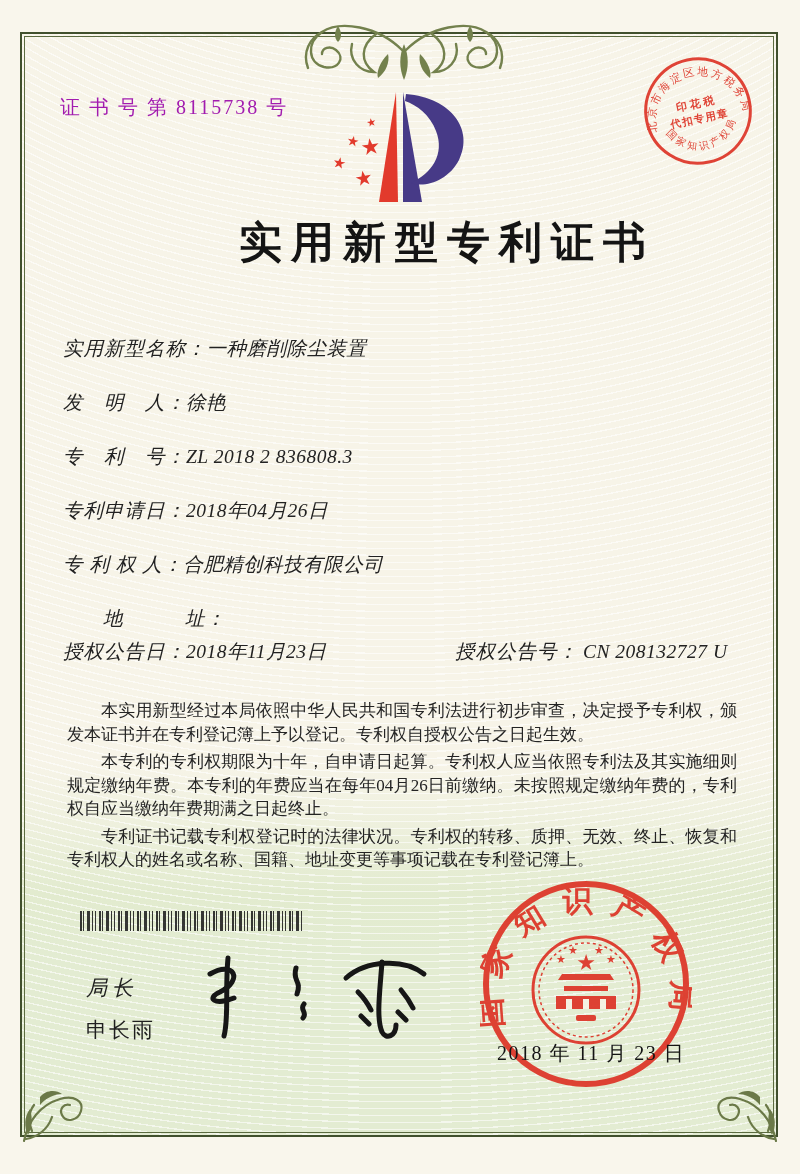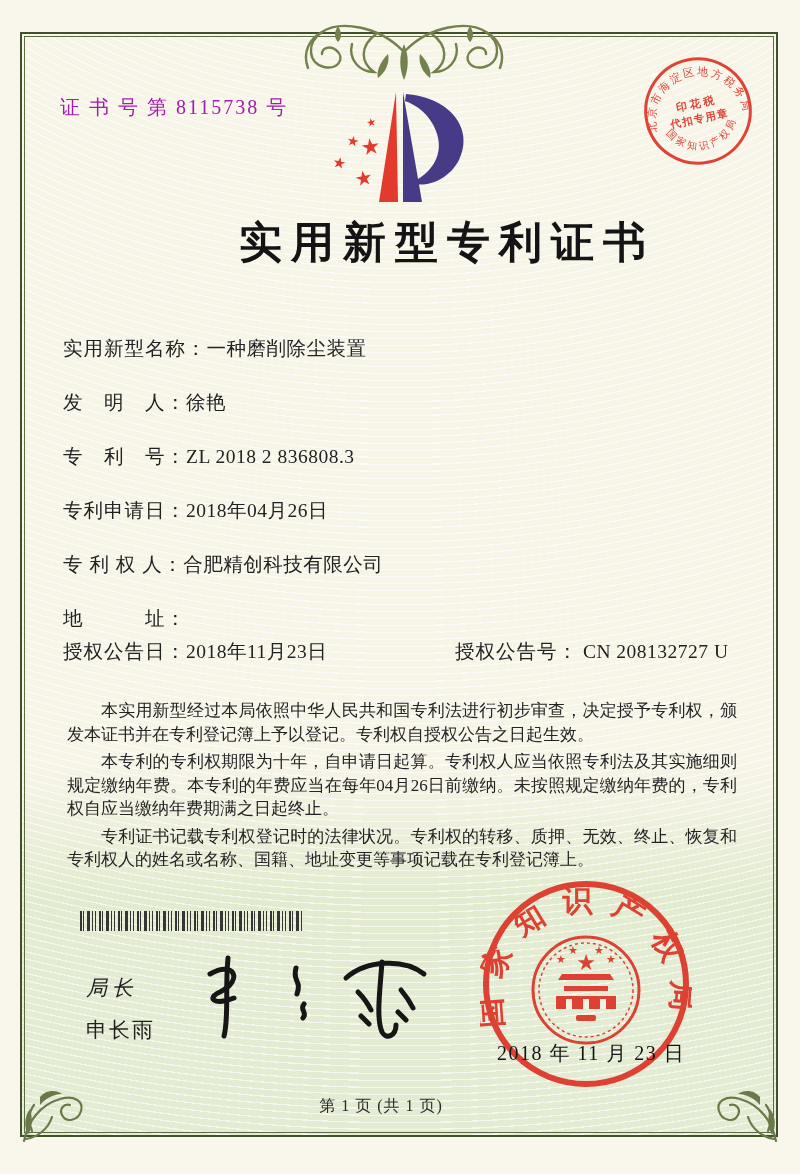--- a/index.html
+++ b/index.html
@@ -44,22 +44,22 @@
   .abs{position:absolute;}
 
   .cert-number{left:60px;top:94px;font-size:20px;letter-spacing:2px;color:#a21caf;}
 
   .title{
     left:20px;top:214px;width:758px;text-align:center;
     font-size:43px;font-weight:600;letter-spacing:9px;color:#141414;padding-left:48px;
   }
 
   .fields{left:63px;top:334px;width:680px;font-size:19.5px;line-height:29px;color:#222;}
-  .frow{display:flex;margin-bottom:25px;position:relative;}
-  .frow.addr{margin-bottom:4px;}
+  .frow{display:flex;margin-bottom:25px;position:relative;font-style:italic;}
+  .frow.addr{margin-bottom:4px;margin-left:40px;}
   .flabel{flex:0 0 auto;letter-spacing:1px;white-space:pre;}
   .fvalue{letter-spacing:0.5px;}
   .addr2{display:block;}
   .grant-pub{position:absolute;left:392px;top:0;white-space:nowrap;}
 
   .paras{left:63px;top:695px;width:678px;font-size:17px;line-height:23.5px;text-align:justify;color:#242424;}
   .paras p{margin:4px;text-indent:2em;font-family:Liberation Serif, serif;}
 
   .barcode{
     left:80px;top:911px;width:222px;height:20px;opacity:.88;
@@ -261,15 +261,14 @@
         <rect x="86" y="121" width="6" height="10" fill="#f6f2e4"></rect>
         <rect x="103" y="121" width="6" height="10" fill="#f6f2e4"></rect>
         <rect x="120" y="121" width="6" height="10" fill="#f6f2e4"></rect>
         <rect x="96" y="137" width="20" height="6" rx="2"></rect>
       </g>
     </g>
   </svg>
 
   <div class="abs issue-date">2018 年 11 月 23 日</div>
 
-  <div class="abs footer">第 1 页 (共 1 页)</div>
 
 </div>
 
 </body></html>

